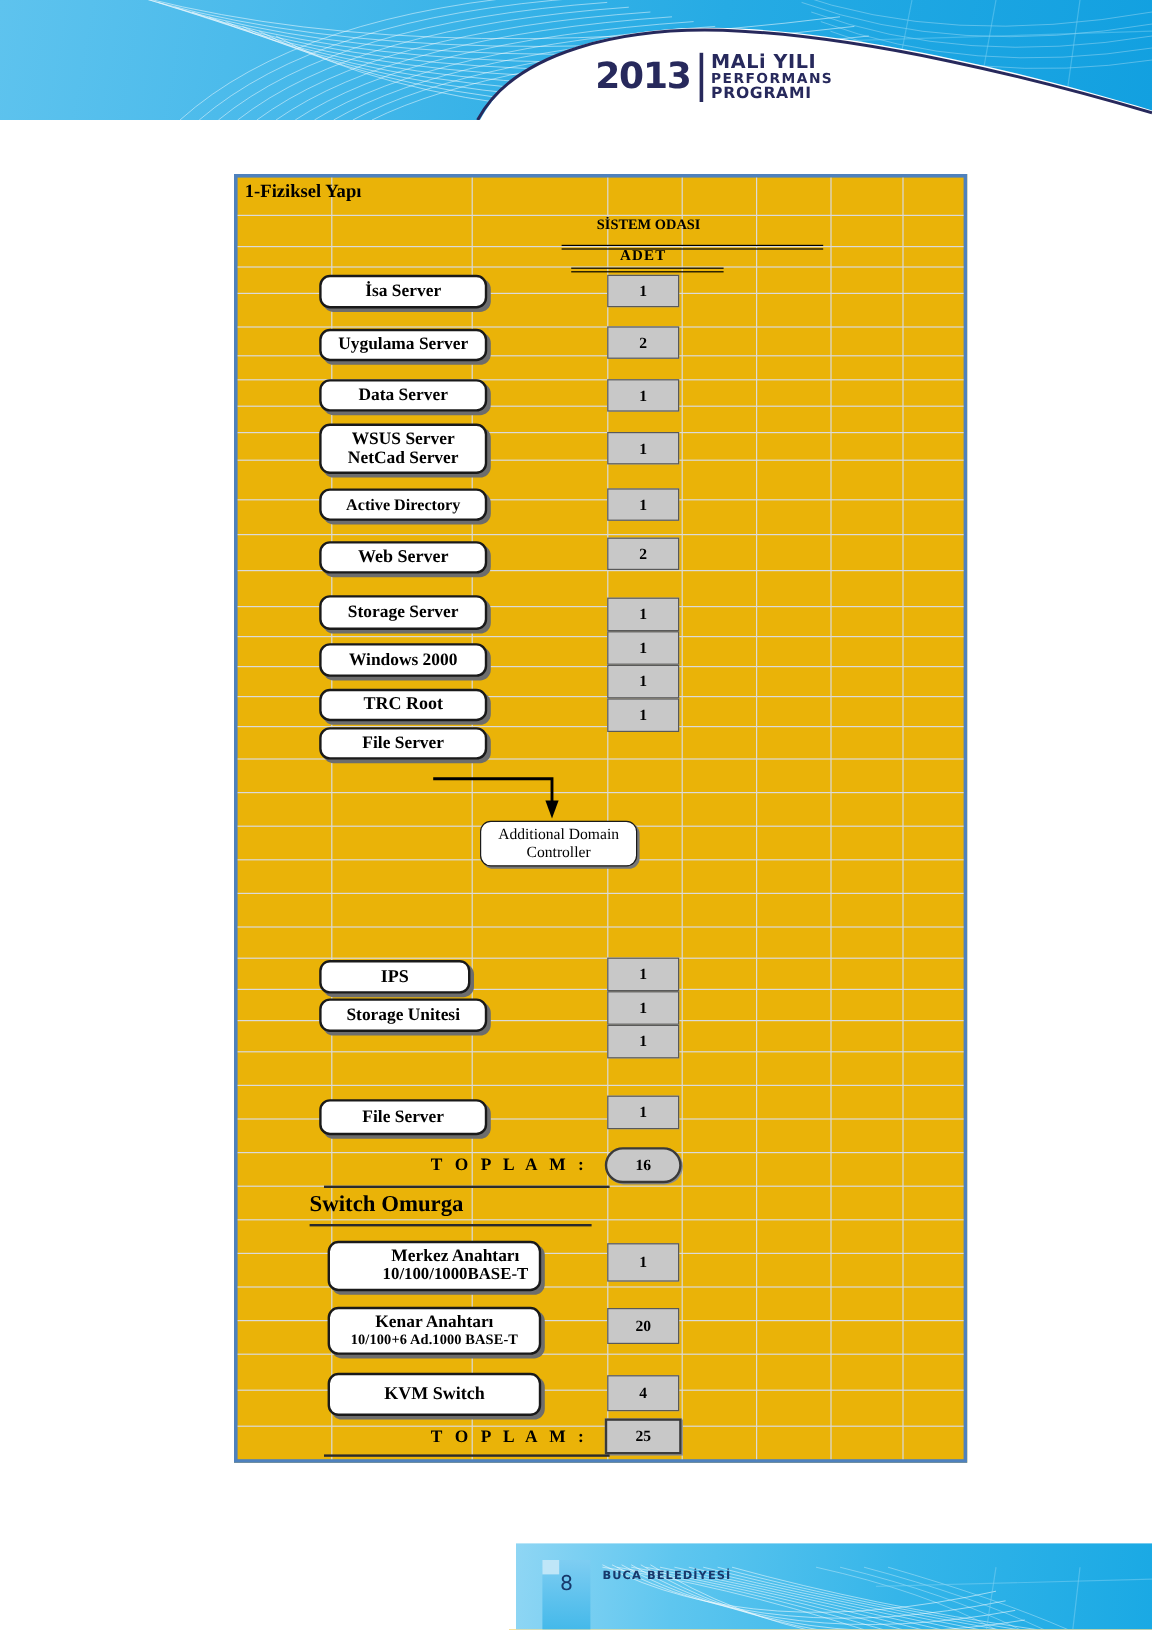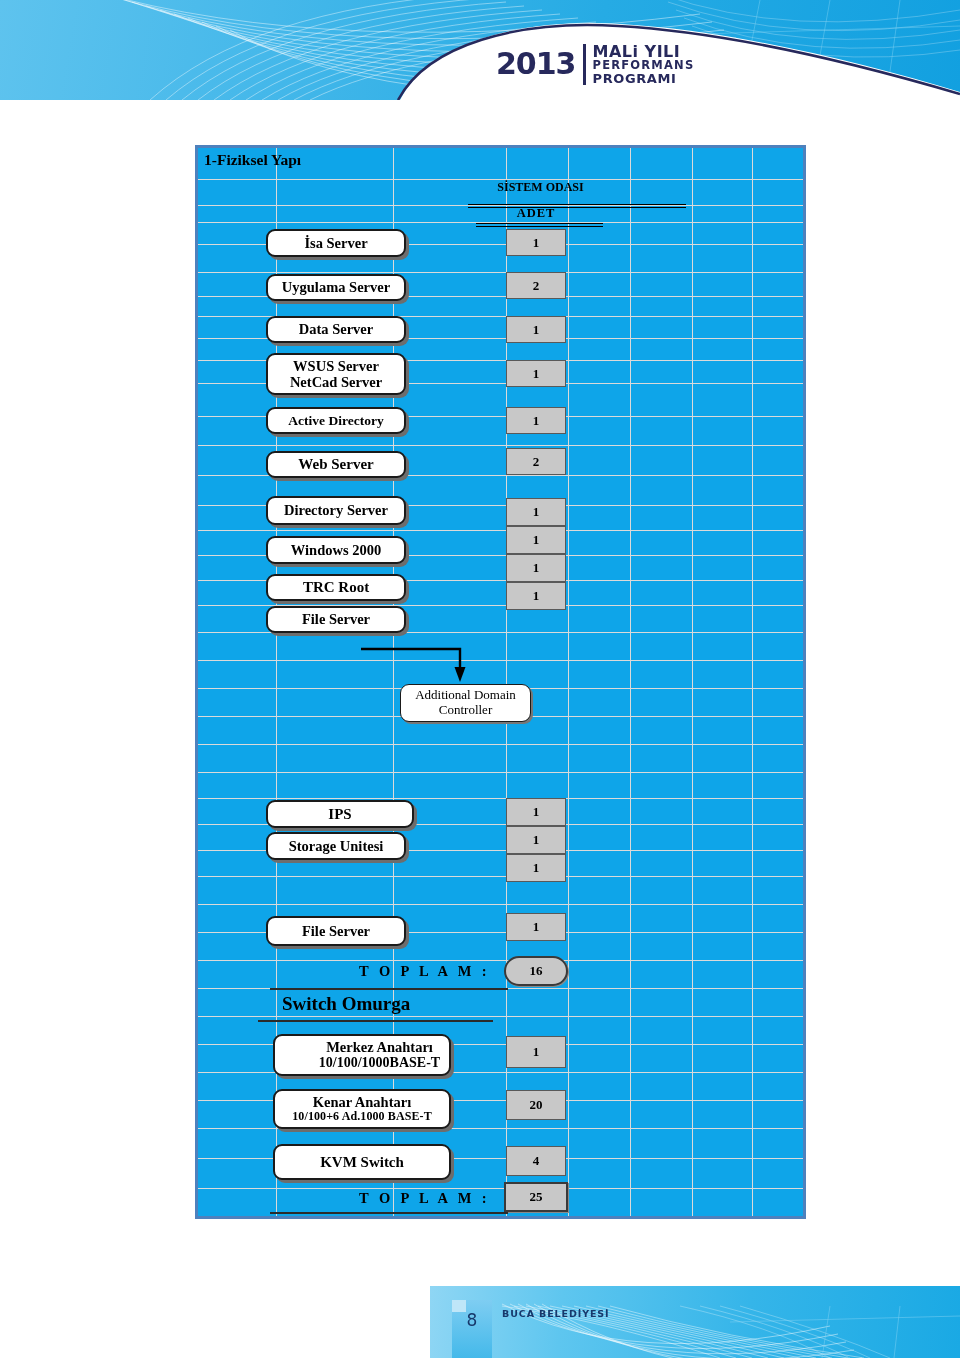--- a/index.html
+++ b/index.html
@@ -64,21 +64,21 @@
     position:absolute; left:502px; top:22px;
     font-family:"DejaVu Sans", sans-serif; font-weight:bold;
     font-size:9.5px; letter-spacing:0.9px; color:#17386b;
   }
 
   
   .sheet {
     position:absolute; left:195px; top:145px;
     width:611px; height:1074px;
     border:3px solid #4e81bd;
-    background:#0ea5e9;
+    background:#eab308;
   }
   .gridlines { position:absolute; left:0; top:0; width:100%; height:100%; }
   .gridlines .v, .gridlines .h { position:absolute; background:#dadada; }
   .gridlines .v { width:1px; top:0; bottom:0; }
   .gridlines .h { height:1px; left:0; right:0; }
 
   .cells { position:absolute; left:0; top:0; width:100%; height:100%; }
 
   
   .sheet-title {
@@ -297,21 +297,21 @@
       <span>Active Directory</span>
     </div>
     <div class="qty" style="left:308px; top:259px; width:60px; height:27px;">1</div>
 
     <div class="node" style="left:68px; top:303px; width:140px; height:27px; font-size:15px;">
       <span>Web  Server</span>
     </div>
     <div class="qty" style="left:308px; top:300px; width:60px; height:27px;">2</div>
 
     <div class="node" style="left:68px; top:348px; width:140px; height:29px; font-size:14.5px;">
-      <span>Directory Server</span>
+      <span>Storage Server</span>
     </div>
     <div class="qty" style="left:308px; top:350px; width:60px; height:28px;">1</div>
 
     <div class="node" style="left:68px; top:388px; width:140px; height:28px; font-size:14.5px;">
       <span>Windows 2000</span>
     </div>
     <div class="qty" style="left:308px; top:378px; width:60px; height:28px;">1</div>
 
     <div class="node" style="left:68px; top:426px; width:140px; height:27px; font-size:15px;">
       <span>TRC  Root</span>
@@ -321,42 +321,42 @@
     <div class="node" style="left:68px; top:458px; width:140px; height:27px; font-size:14.5px;">
       <span>File Server</span>
     </div>
     <div class="qty" style="left:308px; top:434px; width:60px; height:28px;">1</div>
 
     <div class="node" style="left:202px; top:536px; width:131px; height:38px; font-size:13px; font-weight:normal; border-width:1.8px; box-shadow:2px 2px 0 0 #777;">
       <span>Additional Domain</span>
       <span>Controller</span>
     </div>
 
-    <div class="node" style="left:68px; top:652px; width:148px; height:28px; font-size:15px;">
+    <div class="node" style="left:68px; top:652px; width:126px; height:28px; font-size:15px;">
       <span>IPS</span>
     </div>
     <div class="qty" style="left:308px; top:650px; width:60px; height:28px;">1</div>
 
     <div class="node" style="left:68px; top:684px; width:140px; height:28px; font-size:14.5px;">
       <span>Storage Unitesi</span>
     </div>
     <div class="qty" style="left:308px; top:678px; width:60px; height:28px;">1</div>
 
     <div class="qty" style="left:308px; top:706px; width:60px; height:28px;">1</div>
 
     <div class="node" style="left:68px; top:768px; width:140px; height:30px; font-size:14.5px;">
       <span>File  Server</span>
     </div>
     <div class="qty" style="left:308px; top:765px; width:60px; height:28px;">1</div>
 
     <div class="total-label" style="left:60px; top:815px; width:232px;">T O P L A M :</div>
     <div class="qty emph" style="left:306px; top:808px; width:64px; height:30px;border-radius:15px;">16</div>
     <div class="sng-rule" style="left:72px; top:840px; width:238px;"></div>
 
-    <div class="sec-head" style="left:84px; top:845px; width:230px; font-size:19px; text-align:left;">Switch  Omurga</div>
+    <div class="sec-head" style="left:60px; top:845px; width:230px; font-size:19px; text-align:left;">Switch  Omurga</div>
     <div class="sng-rule" style="left:60px; top:872px; width:235px;"></div>
 
     <div class="node" style="left:75px; top:886px; width:178px; height:42px;padding-left:35px;">
       <span style="font-size:14.5px">Merkez Anahtarı</span>
       <span style="font-size:14px">10/100/1000BASE-T</span>
     </div>
     <div class="qty" style="left:308px; top:888px; width:60px; height:32px;">1</div>
 
     <div class="node" style="left:75px; top:941px; width:178px; height:40px;">
       <span style="font-size:14.5px">Kenar  Anahtarı</span>

